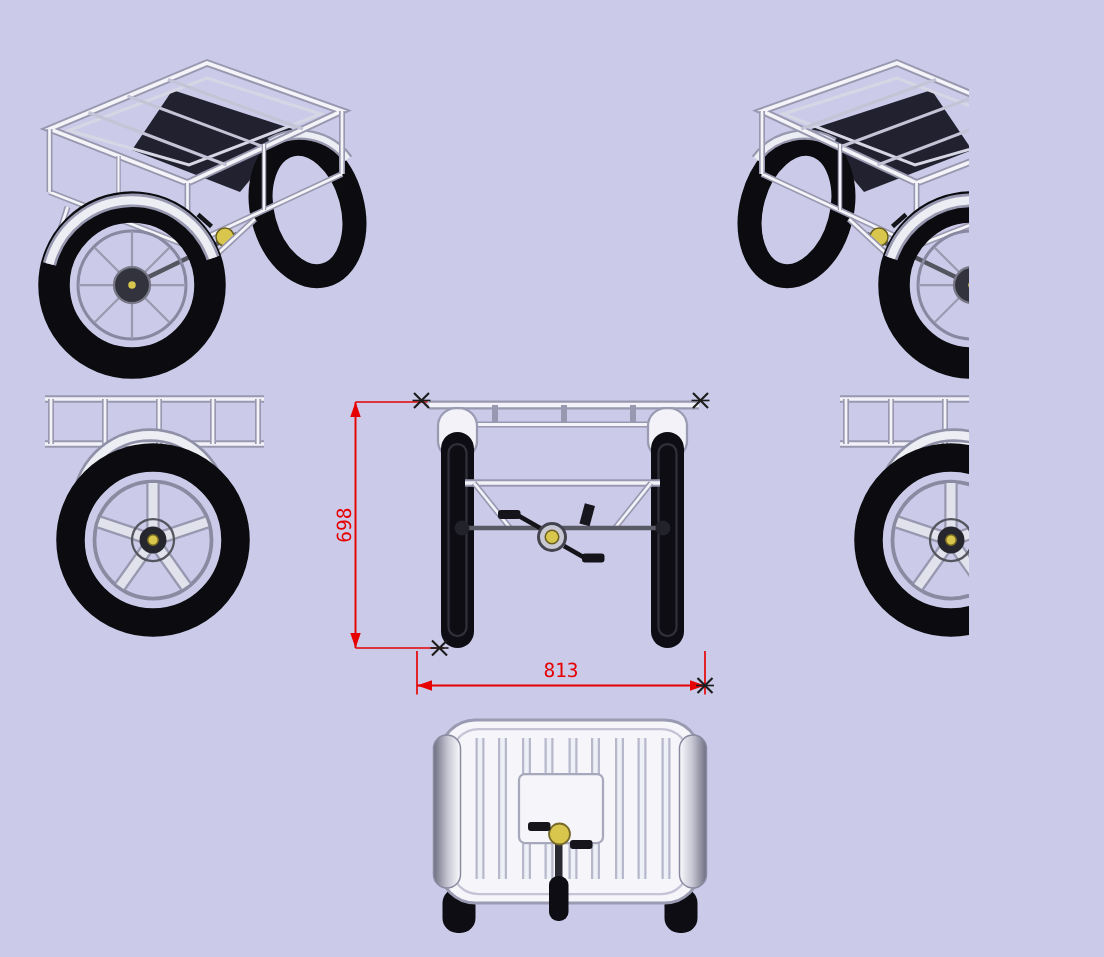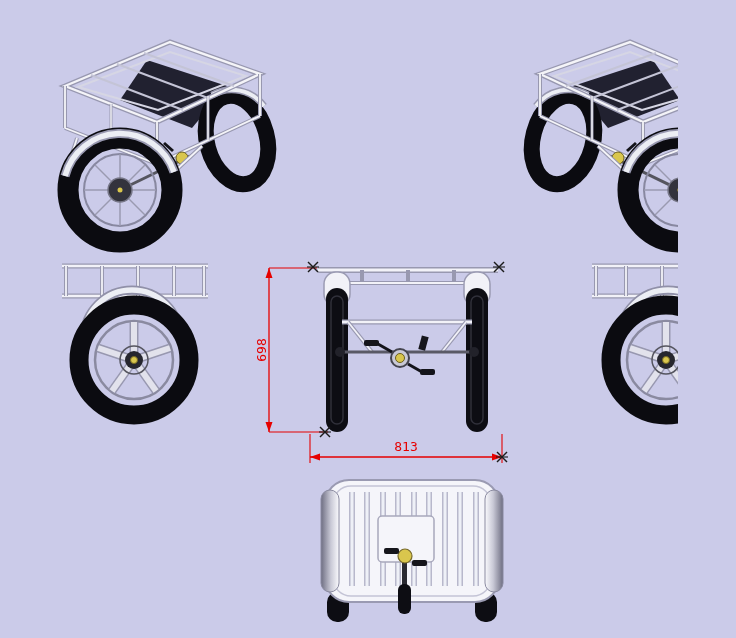--- a/index.html
+++ b/index.html
@@ -2,21 +2,20 @@
 <html><head>
 <meta charset="utf-8">
 <style>
   html, body { margin: 0; padding: 0; background: #cbcbe9; }
   .canvas {
     position: relative;
     width: 646px;
     height: 638px;
     overflow: hidden;
     font-family: "DejaVu Sans Mono", monospace;
-    margin-left: 32px;
   }
   svg { display: block; }
   text.dim {
     font-family: "DejaVu Sans Mono", monospace;
     font-size: 13px;
     fill: #e60000;
   }
 </style>
 </head>
 <body>

